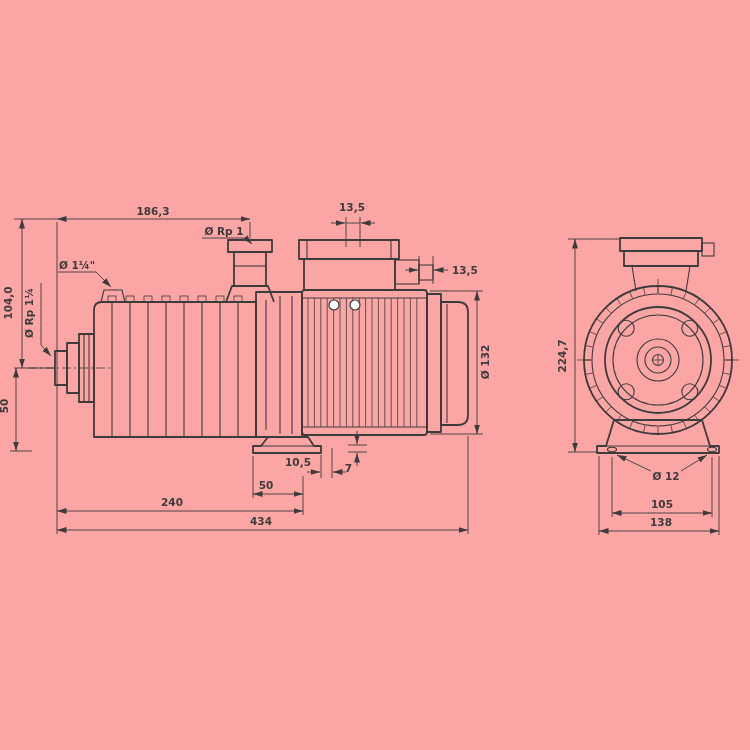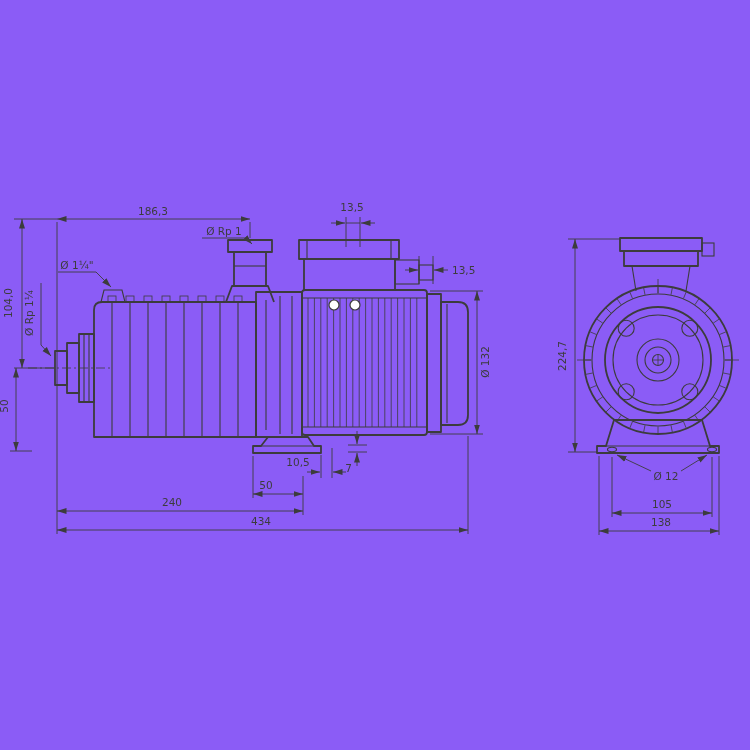--- a/index.html
+++ b/index.html
@@ -1,17 +1,17 @@
 <!DOCTYPE html>
 <html><head>
 <meta charset="utf-8">
 <style>
   html,body{margin:0;padding:0;background:#ffffff;}
-  .canvas{position:relative;width:750px;height:750px;background:#8b5cf6;overflow:hidden;
-          font-family:"DejaVu Sans", sans-serif;}
+  .canvas{position:relative;width:750px;height:750px;background:#fca5a5;overflow:hidden;
+          font-family:"DejaVu Sans", sans-serif;font-weight:bold;}
   svg{position:absolute;left:0;top:0;}
   .part  {fill:none;stroke:#3c3c3c;stroke-width:1.8;stroke-linejoin:round;}
   .part2 {fill:none;stroke:#3c3c3c;stroke-width:1.1;}
   .fine  {fill:none;stroke:#3c3c3c;stroke-width:0.8;}
   .dim   {fill:none;stroke:#3c3c3c;stroke-width:0.9;}
   .cl    {fill:none;stroke:#3c3c3c;stroke-width:0.8;stroke-dasharray:9 3 2 3;}
   .lbl   {fill:#3c3c3c;font-size:10.5px;font-family:"DejaVu Sans", sans-serif;}
   .whitefill{fill:#ffffff;stroke:#3c3c3c;stroke-width:1.2;}
 </style>
 </head>

